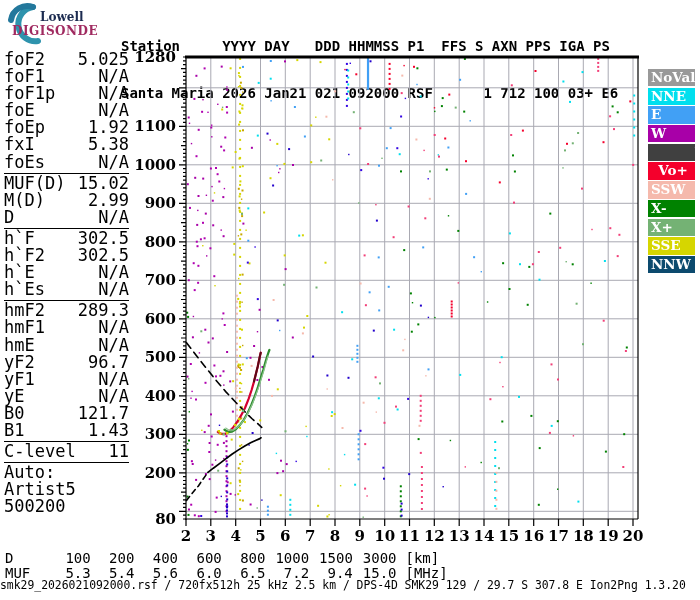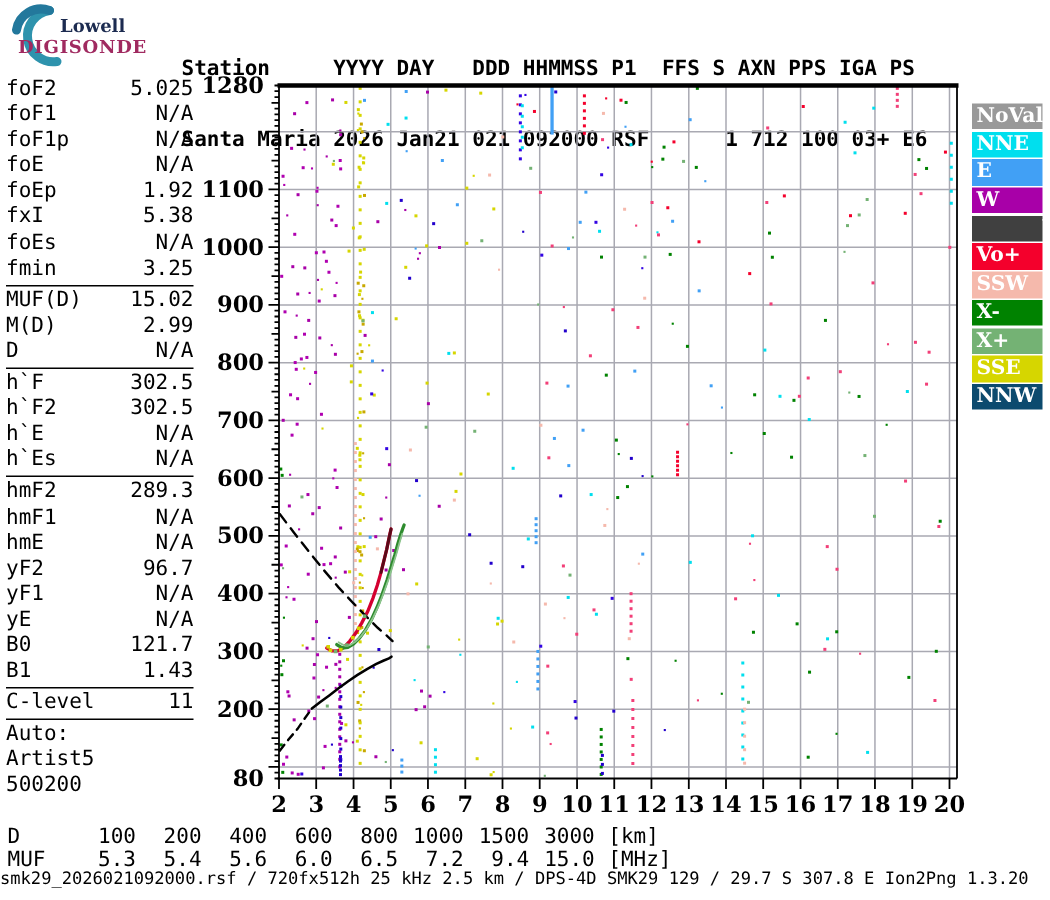--- a/index.html
+++ b/index.html
@@ -8,21 +8,21 @@
   
   #logo{position:absolute;left:2px;top:2px;width:118px;height:46px;}
   #logo .brand-top{position:absolute;left:38px;top:8px;font-family:"DejaVu Serif","Liberation Serif",serif;
         font-size:12px;font-weight:bold;color:#1c2b50;}
   #logo .brand-bottom{position:absolute;left:10px;top:22px;font-family:"DejaVu Serif","Liberation Serif",serif;
         font-size:12px;font-weight:bold;letter-spacing:.5px;color:#a02a60;}
   
   #header{position:absolute;left:121px;top:8px;font-size:14px;font-weight:bold;
         line-height:15.5px;white-space:pre;}
   
-  #params{position:absolute;left:4px;top:50px;width:125px;font-size:14px;}
+  #params{position:absolute;left:4px;top:50px;width:125px;font-size:17px;}
   .pgroup{padding:1px 0 2px 0;}
   .pgroup.bt{border-top:1px solid #000;}
   .prow{display:flex;justify-content:space-between;height:17.1px;line-height:17.1px;}
   .prow .plabel{white-space:pre;}
   .prow .pvalue{}
   .autoline{height:17.1px;line-height:17.1px;}
   
   #legend{position:absolute;left:648px;top:57px;width:48px;margin-top:12px;}
   .legend-item{width:47px;height:17.4px;margin-bottom:1.3px;color:#fff;
         font-family:"DejaVu Serif","Liberation Serif",serif;font-weight:bold;
@@ -80,24 +80,20 @@
           <span class="plabel">foEp</span>
           <span class="pvalue">1.92</span>
         </div>
         <div class="prow">
           <span class="plabel">fxI</span>
           <span class="pvalue">5.38</span>
         </div>
         <div class="prow">
           <span class="plabel">foEs</span>
           <span class="pvalue">N/A</span>
-        </div>
-        <div class="prow">
-          <span class="plabel">fmin</span>
-          <span class="pvalue">3.25</span>
         </div>
       </div>
       <div class="pgroup bt">
         <div class="prow">
           <span class="plabel">MUF(D)</span>
           <span class="pvalue">15.02</span>
         </div>
         <div class="prow">
           <span class="plabel">M(D)</span>
           <span class="pvalue">2.99</span>
@@ -882,21 +878,21 @@
       <text x="608.1666666666666" y="541" text-anchor="middle" class="axlabel">19</text>
       <text x="633" y="541" text-anchor="middle" class="axlabel">20</text>
     </svg>
 
   <div id="legend">
       <div class="legend-item" style="background: rgb(153, 153, 153);">NoVal</div>
       <div class="legend-item" style="background: rgb(0, 223, 238);">NNE</div>
       <div class="legend-item" style="background: rgb(65, 160, 245);">E</div>
       <div class="legend-item" style="background: rgb(168, 0, 168);">W</div>
       <div class="legend-item" style="background: #404040; padding-left: 47px;">Vo-</div>
-      <div class="legend-item" style="background: rgb(244, 0, 44);">Vo+</div>
+      <div class="legend-item" style="background: rgb(244, 0, 44); text-align: center;">Vo+</div>
       <div class="legend-item" style="background: rgb(245, 185, 172);">SSW</div>
       <div class="legend-item" style="background: rgb(0, 130, 0);">X-</div>
       <div class="legend-item" style="background: rgb(116, 178, 116);">X+</div>
       <div class="legend-item" style="background: rgb(214, 214, 0);">SSE</div>
       <div class="legend-item" style="background: #0c4a6e;">NNW</div>
     </div>
 
   <div id="dmuf">
       <div class="drow">
         <span class="dlbl">D</span>

